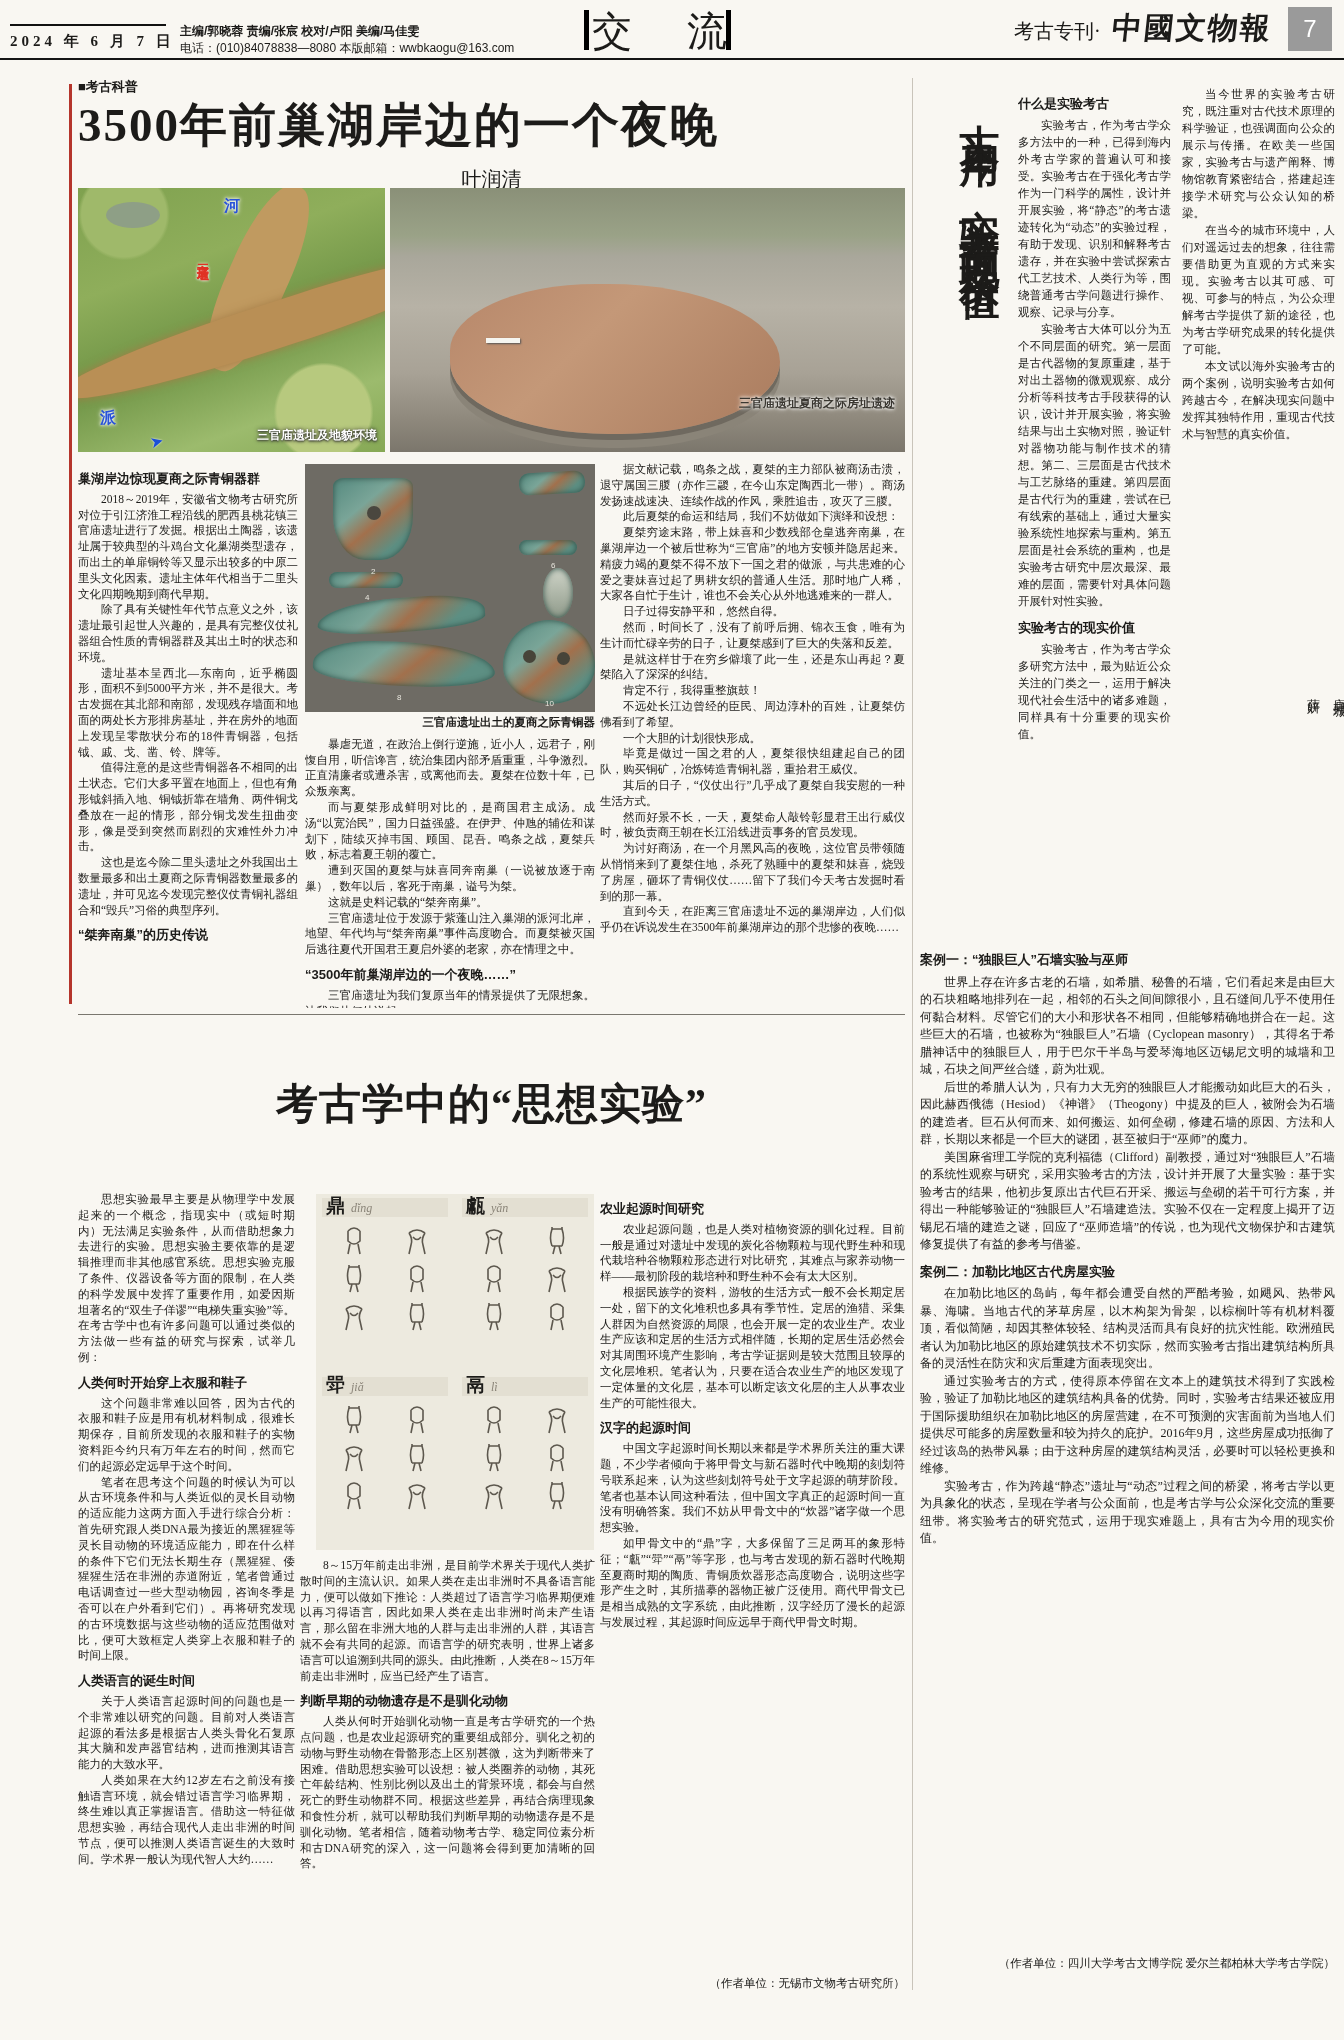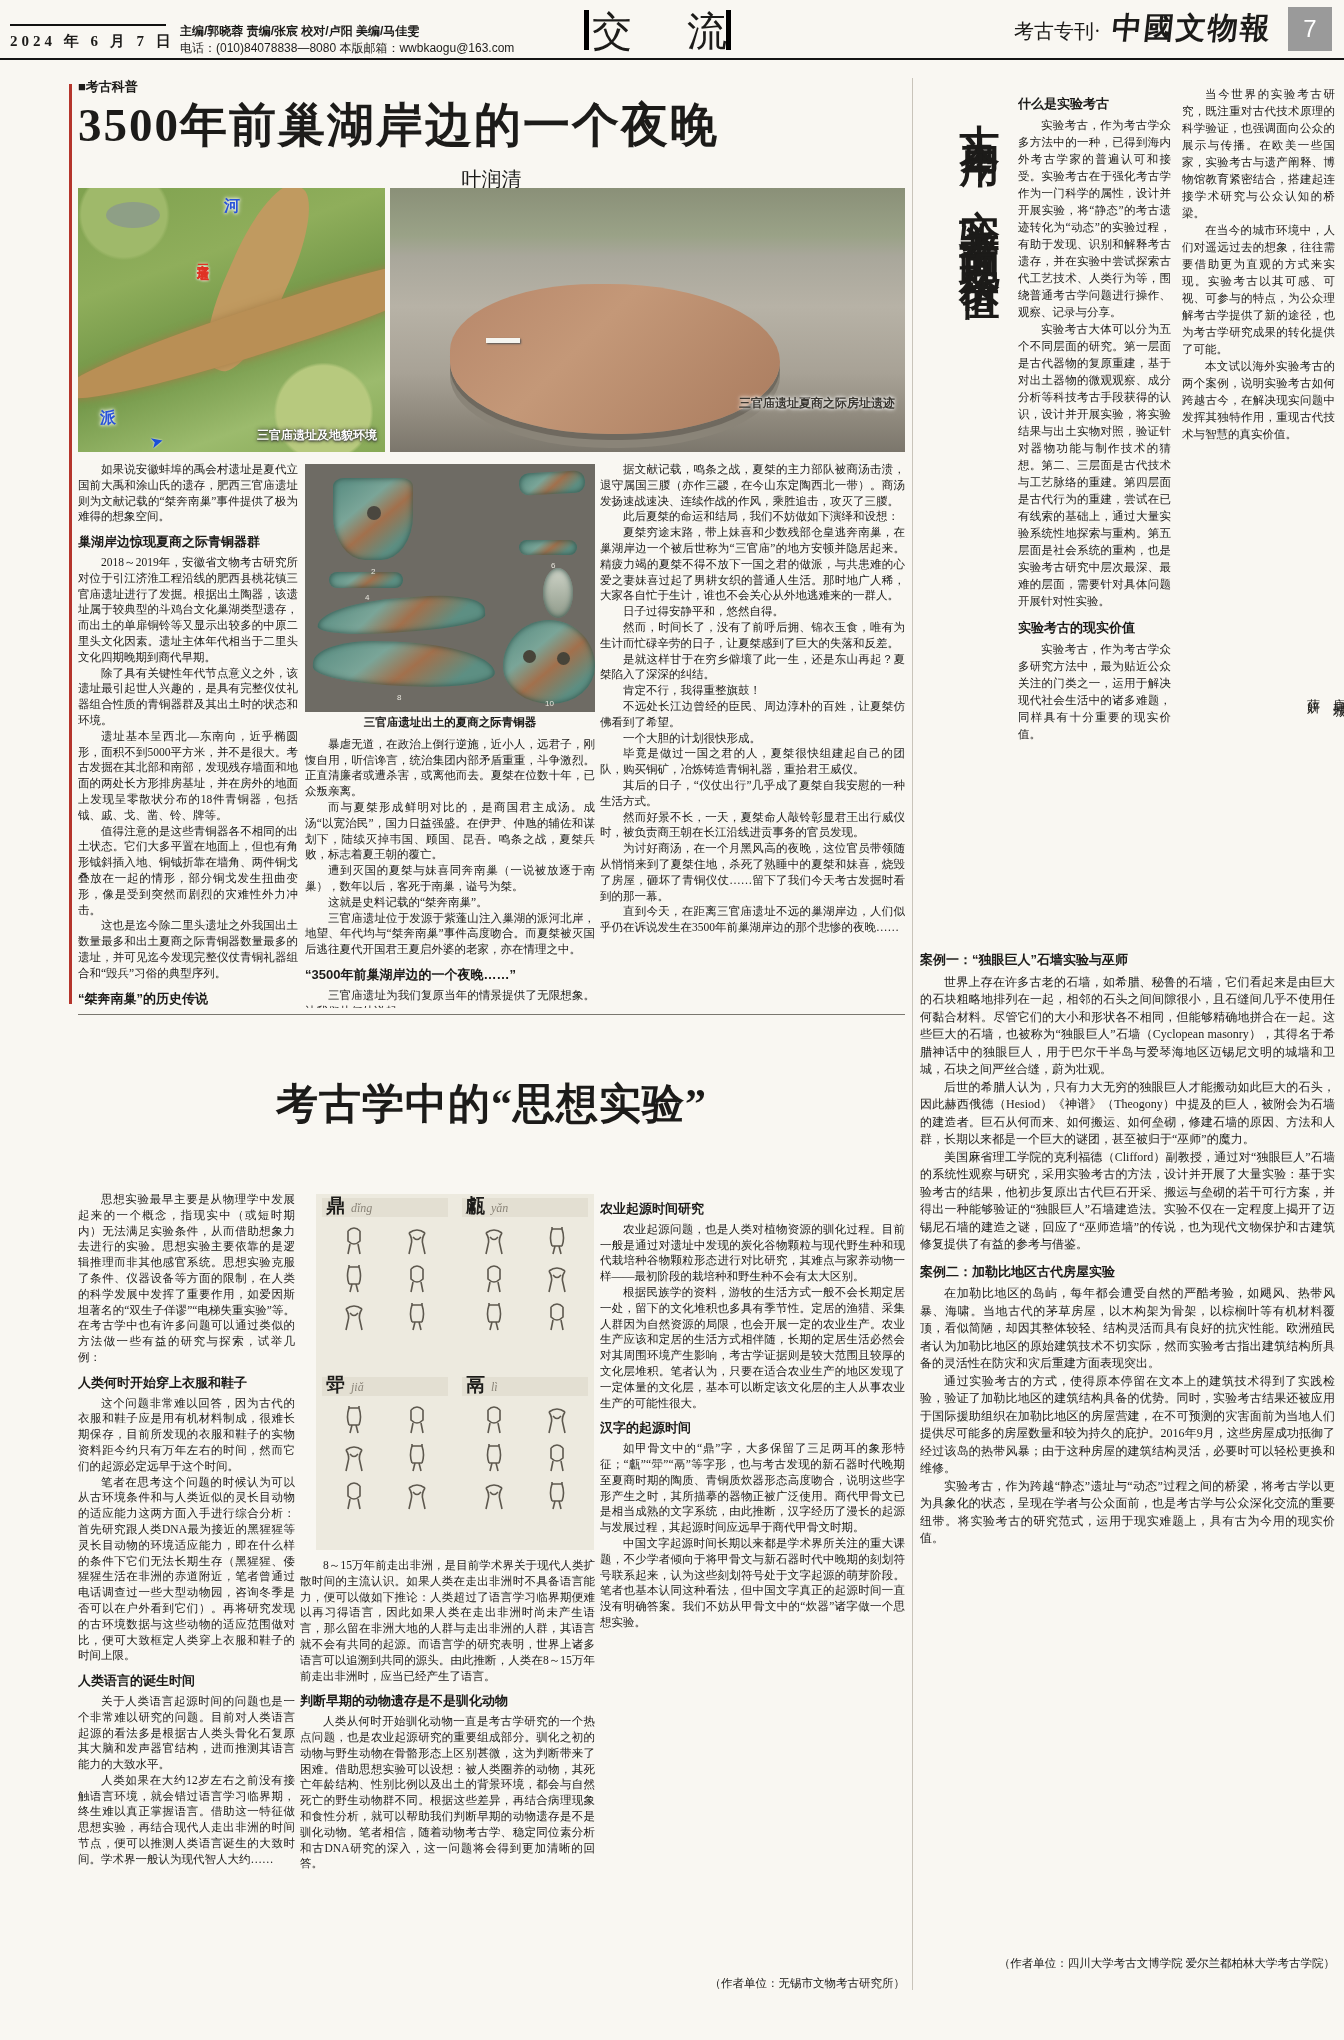--- a/index.html
+++ b/index.html
@@ -62,21 +62,21 @@
   .bz2{left:214px;top:8px;width:66px;height:22px;border-radius:10px;transform:rotate(-3deg);}
   .bz3{left:24px;top:108px;width:74px;height:16px;border-radius:8px;}
   .bz4{left:214px;top:76px;width:58px;height:15px;border-radius:8px;}
   .bz5{left:12px;top:134px;width:168px;height:34px;border-radius:60% 40% 50% 50%/80% 60% 40% 40%;transform:rotate(-4deg);}
   .bz6{left:8px;top:178px;width:182px;height:44px;border-radius:40% 60% 45% 55%/60% 70% 40% 40%;transform:rotate(2deg);}
   .bz7{left:238px;top:104px;width:30px;height:50px;border-radius:50%;background:linear-gradient(180deg,#cfd4c8,#8f9a8a);}
   .bz8{left:198px;top:156px;width:92px;height:84px;border-radius:50% 50% 48% 52%/55% 55% 45% 45%;}
   .bz8:after{content:"";position:absolute;left:20px;top:30px;width:13px;height:13px;border-radius:50%;background:#474439;
              box-shadow:34px 2px 0 #474439;}
   .bnum{position:absolute;color:#e8e6dd;font-size:8px;font-family:"Liberation Sans",sans-serif;}
-  .fig-cap{text-align:center;font-size:11.5px;font-weight:bold;text-indent:0 !important;margin:0 0 6px;}
+  .fig-cap{text-align:right;font-size:11.5px;font-weight:bold;text-indent:0 !important;margin:0 0 6px;}
   
   .a2-head{position:absolute;left:78px;top:1076px;width:827px;text-align:center;font-size:42px;font-weight:bold;letter-spacing:1px;}
   .oracle{width:278px;height:356px;background:#edeadf;margin:2px 0 8px 16px;display:grid;
           grid-template-columns:1fr 1fr;grid-template-rows:1fr 1fr;gap:2px;padding:0;box-sizing:border-box;}
   .oq{padding:4px 6px;}
   .oq .olab{font-size:19px;font-weight:bold;background:#e3dfd2;padding:0 4px;display:flex;align-items:baseline;gap:6px;}
   .oq .opy{font-size:12px;color:#8a8478;font-style:italic;font-weight:normal;}
   .oq .ogrid{display:grid;grid-template-columns:1fr 1fr;justify-items:center;row-gap:6px;margin-top:8px;}
   .oq svg{stroke:#5d584e;fill:none;stroke-width:1.6;}
   
@@ -121,21 +121,20 @@
     <figcaption class="cap">三官庙遗址及地貌环境</figcaption>
   </figure>
 
   <figure class="photo p-site" style="margin:0">
     <div class="trench"></div>
     <div class="scalebar"></div>
     <figcaption class="cap">三官庙遗址夏商之际房址遗迹</figcaption>
   </figure>
 
   <div class="col" style="left:78px;top:462px;width:220px;height:546px">
-      <p>如果说安徽蚌埠的禹会村遗址是夏代立国前大禹和涂山氏的遗存，肥西三官庙遗址则为文献记载的“桀奔南巢”事件提供了极为难得的想象空间。</p>
       <div class="subhead">巢湖岸边惊现夏商之际青铜器群</div>
       <p>2018～2019年，安徽省文物考古研究所对位于引江济淮工程沿线的肥西县桃花镇三官庙遗址进行了发掘。根据出土陶器，该遗址属于较典型的斗鸡台文化巢湖类型遗存，而出土的单扉铜铃等又显示出较多的中原二里头文化因素。遗址主体年代相当于二里头文化四期晚期到商代早期。</p>
       <p>除了具有关键性年代节点意义之外，该遗址最引起世人兴趣的，是具有完整仪仗礼器组合性质的青铜器群及其出土时的状态和环境。</p>
       <p>遗址基本呈西北—东南向，近乎椭圆形，面积不到5000平方米，并不是很大。考古发掘在其北部和南部，发现残存墙面和地面的两处长方形排房基址，并在房外的地面上发现呈零散状分布的18件青铜器，包括钺、戚、戈、凿、铃、牌等。</p>
       <p>值得注意的是这些青铜器各不相同的出土状态。它们大多平置在地面上，但也有角形钺斜插入地、铜钺折靠在墙角、两件铜戈叠放在一起的情形，部分铜戈发生扭曲变形，像是受到突然而剧烈的灾难性外力冲击。</p>
       <p>这也是迄今除二里头遗址之外我国出土数量最多和出土夏商之际青铜器数量最多的遗址，并可见迄今发现完整仪仗青铜礼器组合和“毁兵”习俗的典型序列。</p>
       <div class="subhead">“桀奔南巢”的历史传说</div>
     </div>
 
   <div class="col" style="left:305px;top:462px;width:290px;height:546px">
@@ -310,22 +309,22 @@
         <p>人类从何时开始驯化动物一直是考古学研究的一个热点问题，也是农业起源研究的重要组成部分。驯化之初的动物与野生动物在骨骼形态上区别甚微，这为判断带来了困难。借助思想实验可以设想：被人类圈养的动物，其死亡年龄结构、性别比例以及出土的背景环境，都会与自然死亡的野生动物群不同。根据这些差异，再结合病理现象和食性分析，就可以帮助我们判断早期的动物遗存是不是驯化动物。笔者相信，随着动物考古学、稳定同位素分析和古DNA研究的深入，这一问题将会得到更加清晰的回答。</p>
       </div>
   </div>
 
   <div class="col flexcol" style="left:600px;top:1192px;width:305px;height:800px">
     <div>
         <div class="subhead">农业起源时间研究</div>
         <p>农业起源问题，也是人类对植物资源的驯化过程。目前一般是通过对遗址中发现的炭化谷物颗粒与现代野生种和现代栽培种谷物颗粒形态进行对比研究，其难点与家养动物一样——最初阶段的栽培种和野生种不会有太大区别。</p>
         <p>根据民族学的资料，游牧的生活方式一般不会长期定居一处，留下的文化堆积也多具有季节性。定居的渔猎、采集人群因为自然资源的局限，也会开展一定的农业生产。农业生产应该和定居的生活方式相伴随，长期的定居生活必然会对其周围环境产生影响，考古学证据则是较大范围且较厚的文化层堆积。笔者认为，只要在适合农业生产的地区发现了一定体量的文化层，基本可以断定该文化层的主人从事农业生产的可能性很大。</p>
         <div class="subhead">汉字的起源时间</div>
+        <p>中国文字起源时间长期以来都是学术界所关注的重大课题，不少学者倾向于将甲骨文与新石器时代中晚期的刻划符号联系起来，认为这些刻划符号处于文字起源的萌芽阶段。笔者也基本认同这种看法，但中国文字真正的起源时间一直没有明确答案。我们不妨从甲骨文中的“炊器”诸字做一个思想实验。</p>
         <p>如甲骨文中的“鼎”字，大多保留了三足两耳的象形特征；“甗”“斝”“鬲”等字形，也与考古发现的新石器时代晚期至夏商时期的陶质、青铜质炊器形态高度吻合，说明这些字形产生之时，其所描摹的器物正被广泛使用。商代甲骨文已是相当成熟的文字系统，由此推断，汉字经历了漫长的起源与发展过程，其起源时间应远早于商代甲骨文时期。</p>
-        <p>中国文字起源时间长期以来都是学术界所关注的重大课题，不少学者倾向于将甲骨文与新石器时代中晚期的刻划符号联系起来，认为这些刻划符号处于文字起源的萌芽阶段。笔者也基本认同这种看法，但中国文字真正的起源时间一直没有明确答案。我们不妨从甲骨文中的“炊器”诸字做一个思想实验。</p>
       </div>
     <div class="attr">（作者单位：无锡市文物考古研究所）</div>
   </div>
 
   <div class="v-rule"></div>
   <div class="v-title">古为今用：实验考古的现实价值</div>
 
   <div class="col r-col" style="left:1018px;top:86px;width:153px;height:822px">
       <div class="subhead">什么是实验考古</div>
       <p>实验考古，作为考古学众多方法中的一种，已得到海内外考古学家的普遍认可和接受。实验考古在于强化考古学作为一门科学的属性，设计并开展实验，将“静态”的考古遗迹转化为“动态”的实验过程，有助于发现、识别和解释考古遗存，并在实验中尝试探索古代工艺技术、人类行为等，围绕普通考古学问题进行操作、观察、记录与分享。</p>

